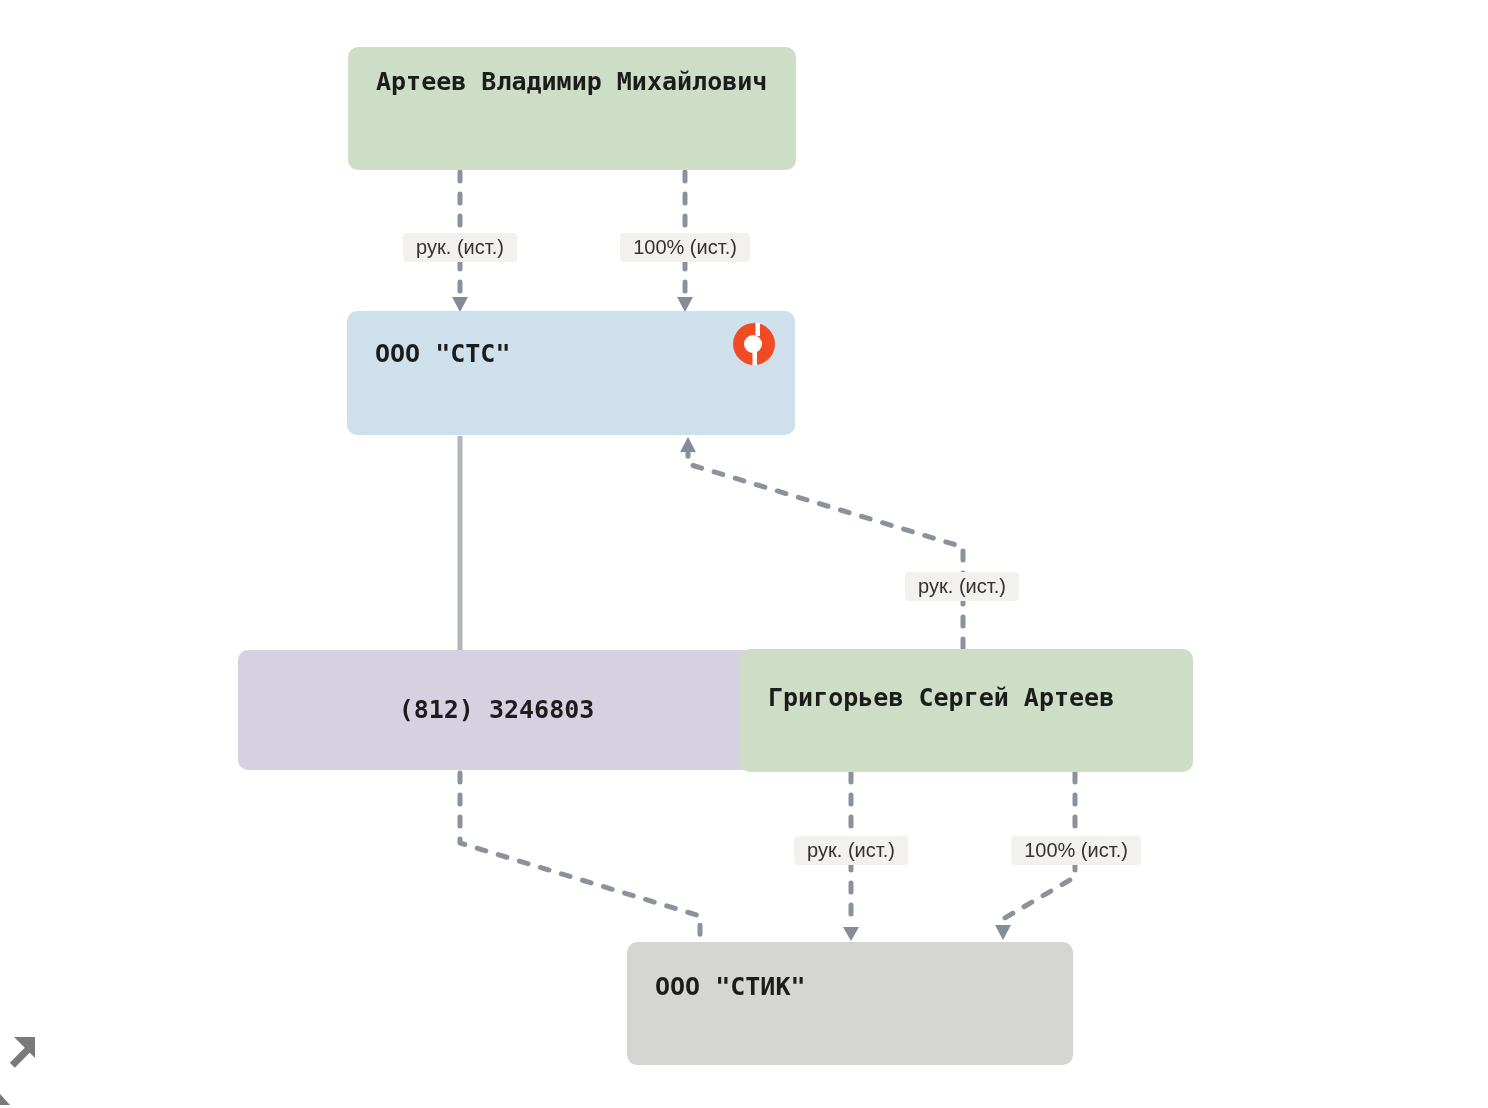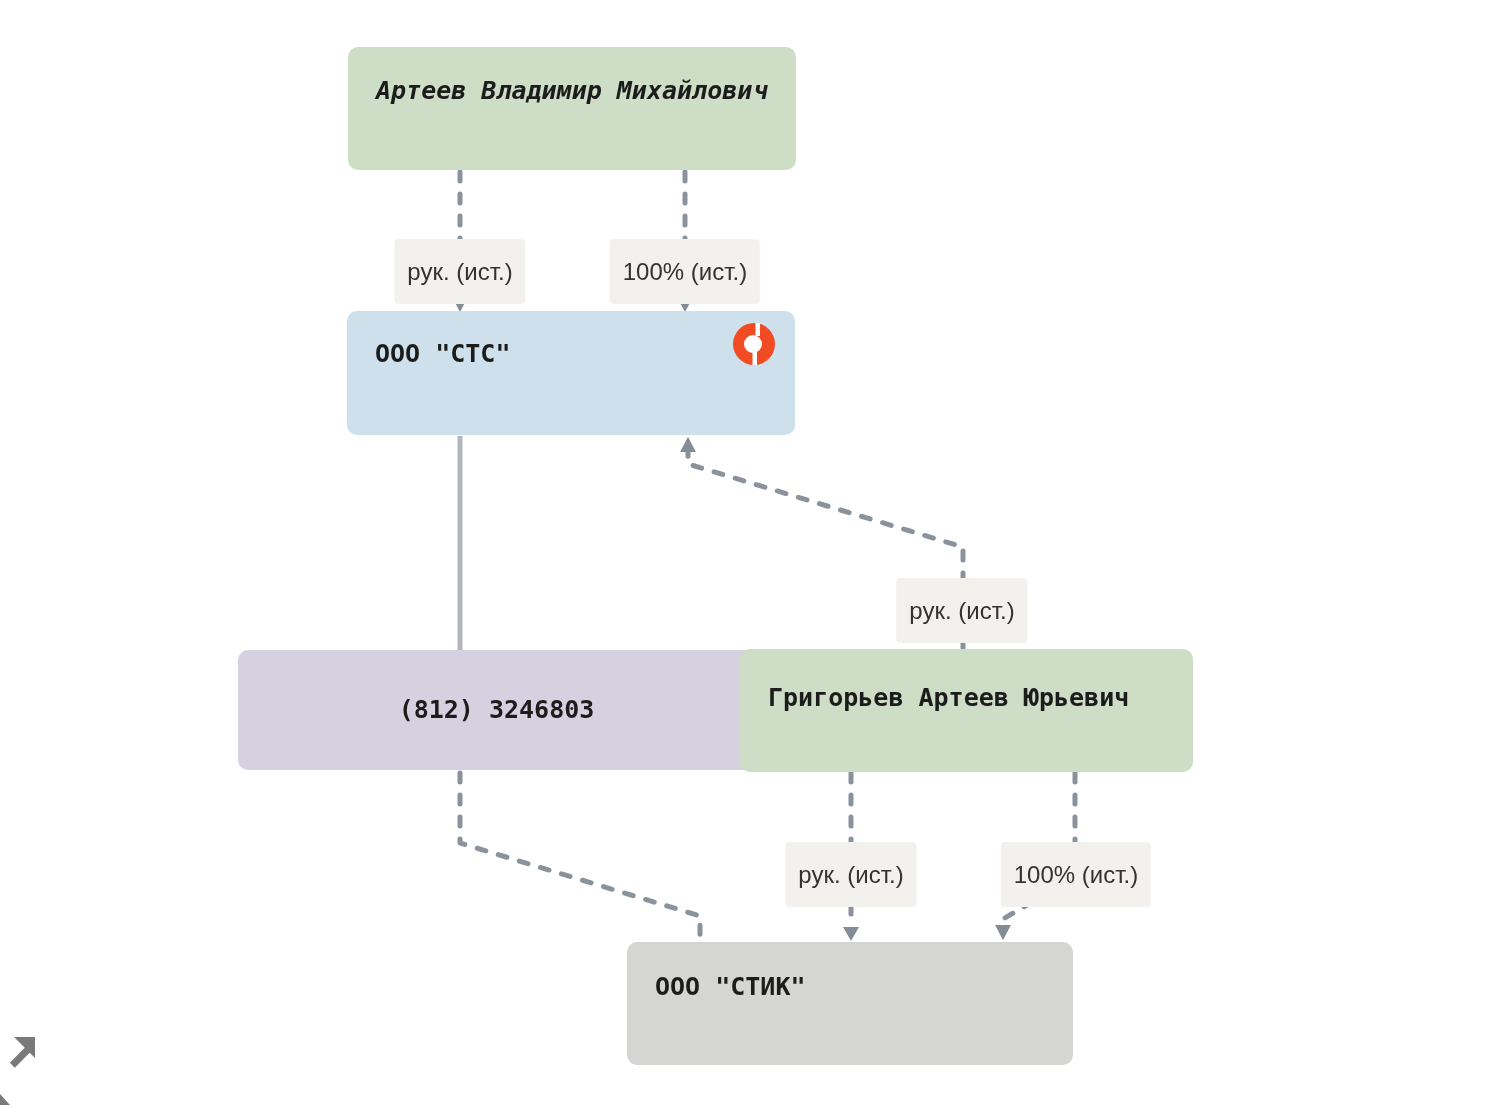--- a/index.html
+++ b/index.html
@@ -25,39 +25,38 @@
     position:absolute;
     border-radius:10px;
     box-sizing:border-box;
     font-family:"DejaVu Sans Mono", monospace;
     font-weight:700;
     font-size:25px;
     color:#1c1c1c;
     cursor:pointer;
   }
   .node span{display:block;}
-  #n-arteev   {left:348px;top:47px; width:448px;height:123px;background:#cdddc6;padding:29px 0 0 28px;font-style:italic;}
+  #n-arteev   {left:348px;top:47px; width:448px;height:123px;background:#cdddc6;padding:20px 0 0 28px;}
   #n-sts      {left:347px;top:311px;width:448px;height:124px;background:#cde0eb;padding:28px 0 0 28px;}
   #n-phone    {left:238px;top:650px;width:517px;height:120px;background:#d6d1e0;padding:45px 0 0 0;text-align:center;}
   #n-grigoriev{left:740px;top:649px;width:453px;height:123px;background:#cdddc6;padding:34px 0 0 28px;}
   #n-stik     {left:627px;top:942px;width:446px;height:123px;background:#d5d5d4;padding:30px 0 0 28px;}
   .status-icon{
     position:absolute;right:20px;top:12px;width:42px;height:42px;cursor:pointer;
   }
   .edge-label{
     position:absolute;
     transform:translateX(-50%);
     background:#f3f1ee;
     border-radius:4px;
-    padding:20px 13px;
-    font-size:24px;
+    padding:2px 13px;
+    font-size:20px;
     line-height:25px;
     color:#333333;
     white-space:nowrap;
-    margin-top:6px;
   }
   #el-1{left:460px; top:233px;}
   #el-2{left:685px; top:233px;}
   #el-3{left:962px; top:572px;}
   #el-4{left:851px; top:836px;}
   #el-5{left:1076px;top:836px;}
   .corner-icon{
     position:absolute;left:0;bottom:0;width:44px;height:76px;cursor:pointer;
   }
 </style>
@@ -100,21 +99,21 @@
       <rect x="22.5" y="-1" width="4.5" height="14" fill="#ffffff"></rect>
       <rect x="19.5" y="29" width="4.5" height="14" fill="#ffffff"></rect>
     </svg>
   </div>
 
   <div class="node" id="n-phone">
     <span>(812) 3246803</span>
   </div>
 
   <div class="node" id="n-grigoriev">
-    <span>Григорьев Артеев Юрьевич</span>
+    <span>Григорьев Сергей Артеев</span>
   </div>
 
   <div class="node" id="n-stik">
     <span>ООО "СТИК"</span>
   </div>
 
   <div class="edge-label" id="el-1">рук. (ист.)</div>
   <div class="edge-label" id="el-2">100% (ист.)</div>
   <div class="edge-label" id="el-3">рук. (ист.)</div>
   <div class="edge-label" id="el-4">рук. (ист.)</div>

